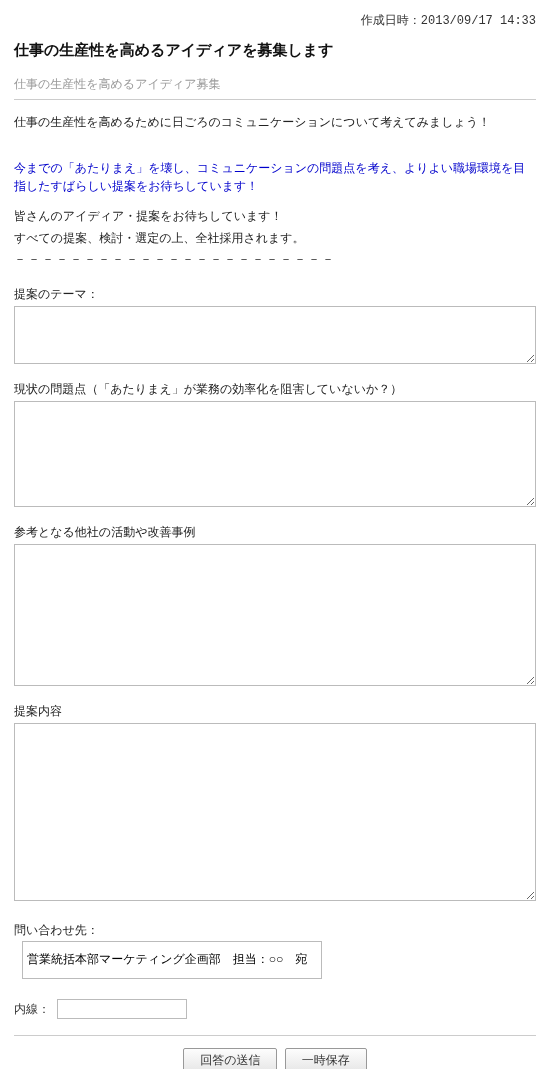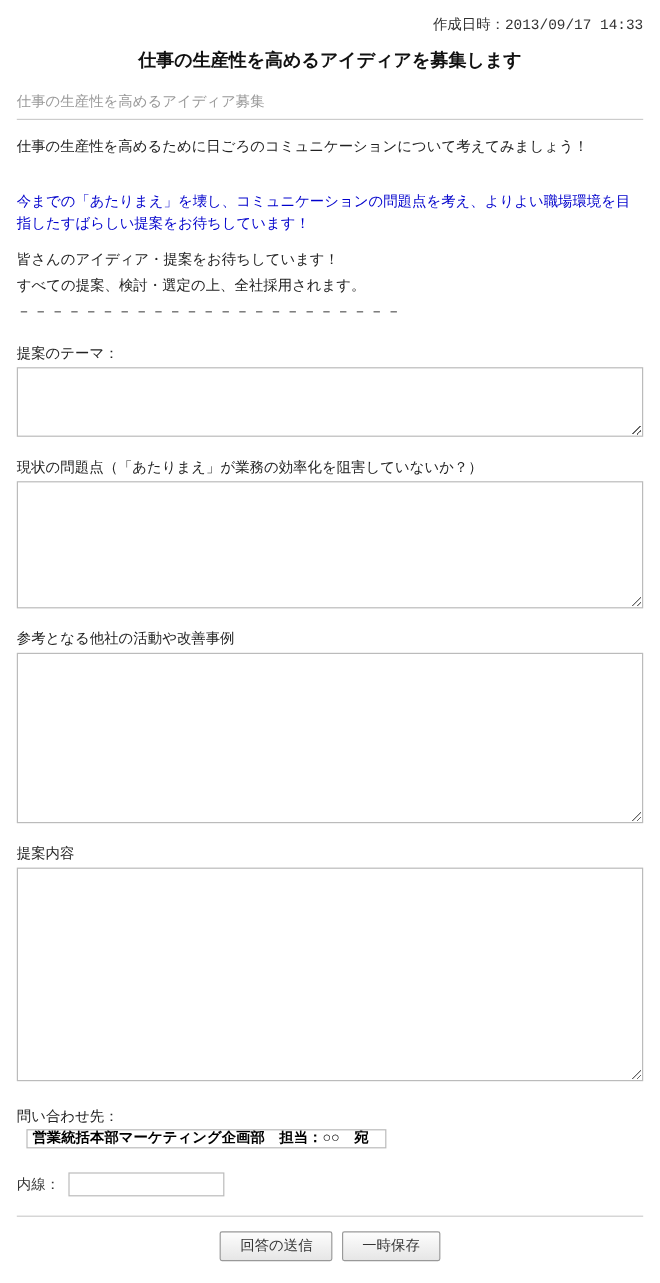--- a/index.html
+++ b/index.html
@@ -14,21 +14,20 @@
   }
   .meta {
     text-align: right;
     font-size: 12px;
     line-height: 1.6;
     color: #333;
     margin-bottom: 6px;
     font-family: Liberation Mono, monospace;
   }
   .title {
-    text-align: center;
     font-size: 15px;
     font-weight: bold;
     margin: 10px 0 16px 0;
     color: #111;
   }
   .subtitle {
     font-size: 12px;
     color: #999;
     margin-bottom: 6px;
   }
@@ -81,22 +80,21 @@
   .contact-row {
     margin-top: 18px;
   }
   .contact-input {
     width: 300px;
     border: 1px solid #bbb;
     font-family: inherit;
     font-size: 12px;
     padding: 2px 4px;
     margin-left: 8px;
-    height: 16px;
-    font-weight: bold;
+    height: 38px;
   }
   .ext-row {
     margin-top: 20px;
   }
   .ext-input {
     width: 130px;
     border: 1px solid #bbb;
     font-family: inherit;
     font-size: 12px;
     padding: 2px 4px;

